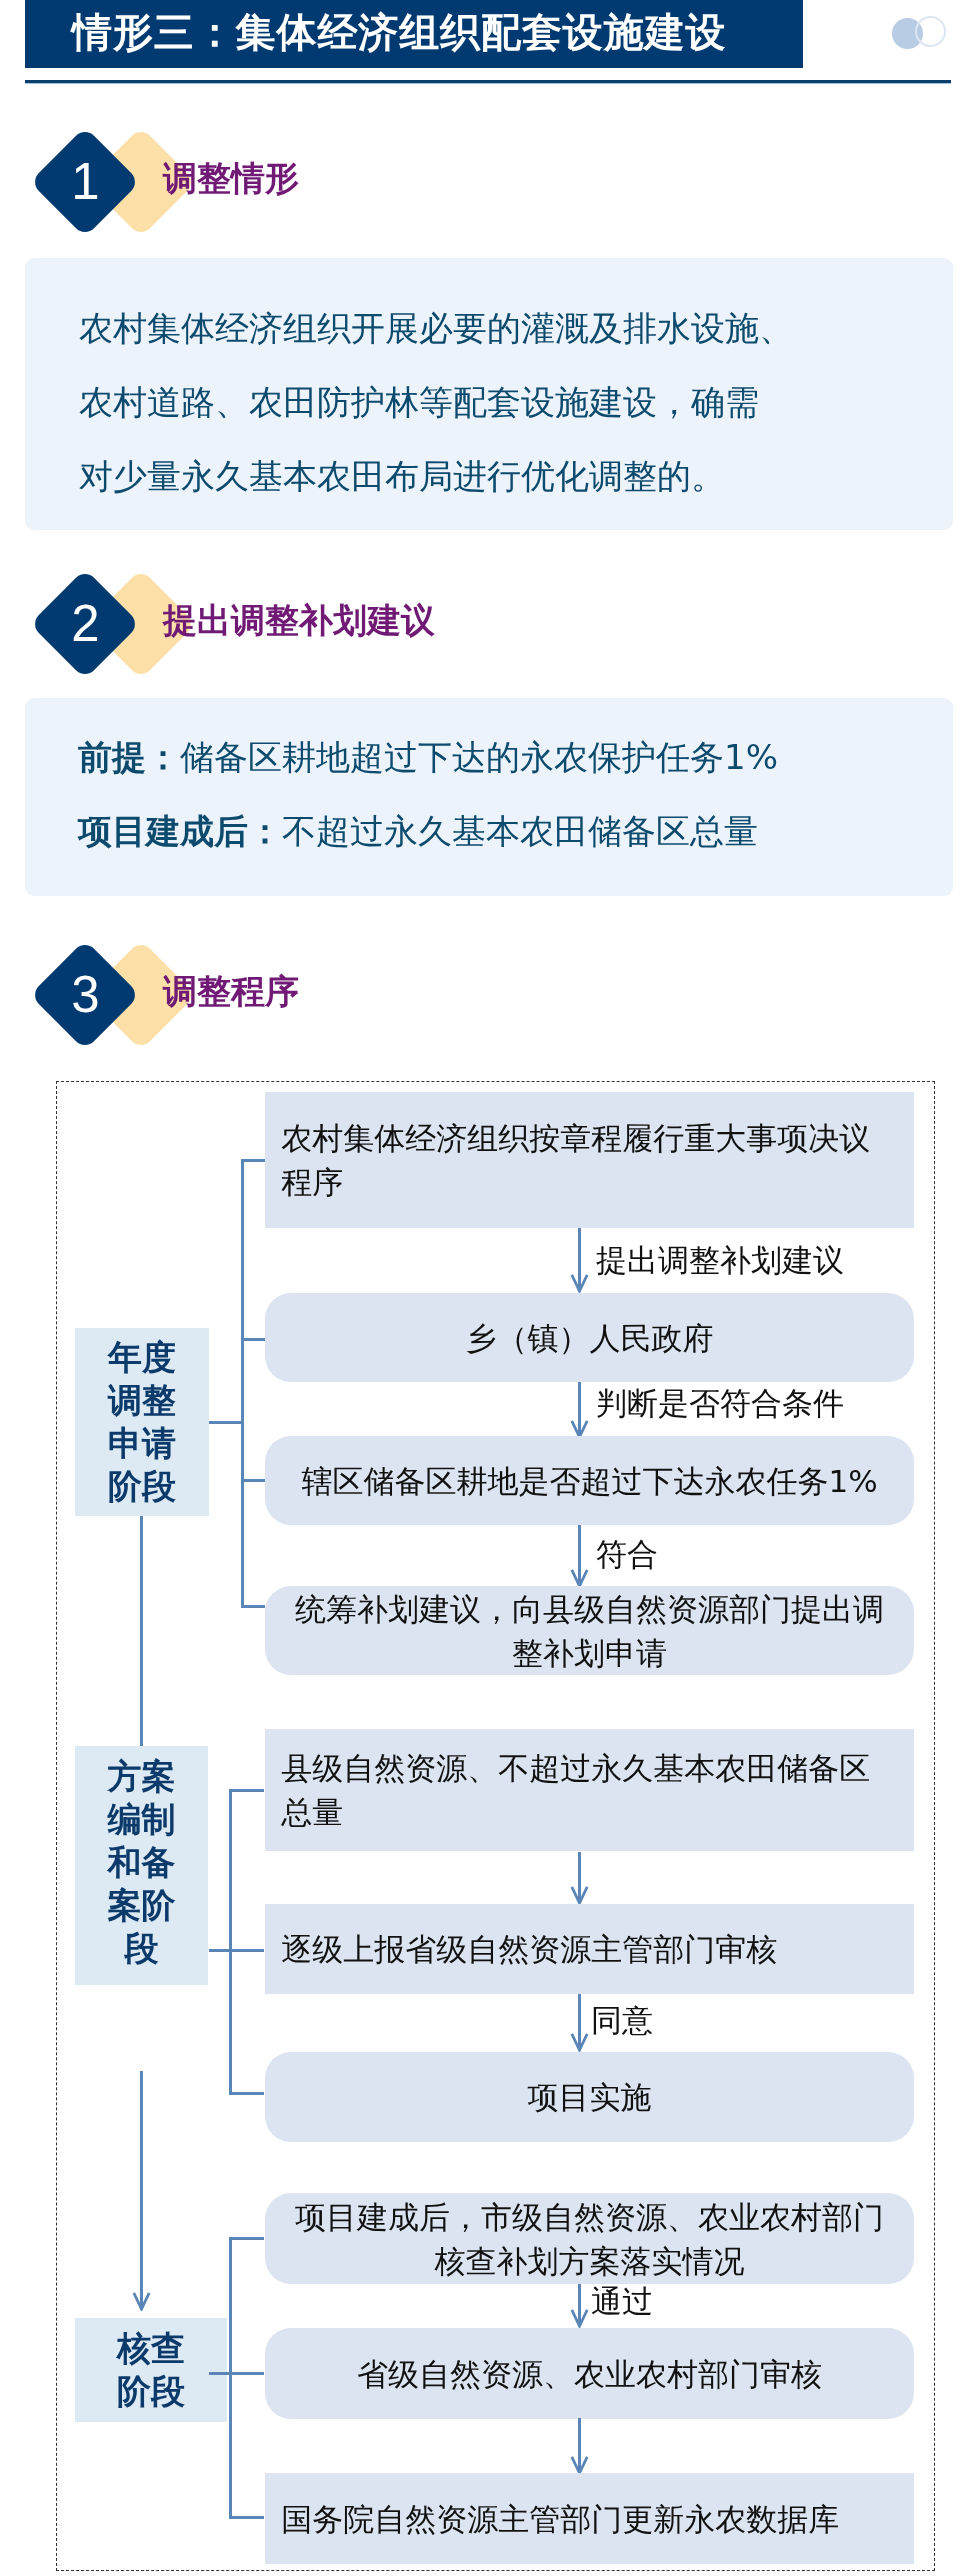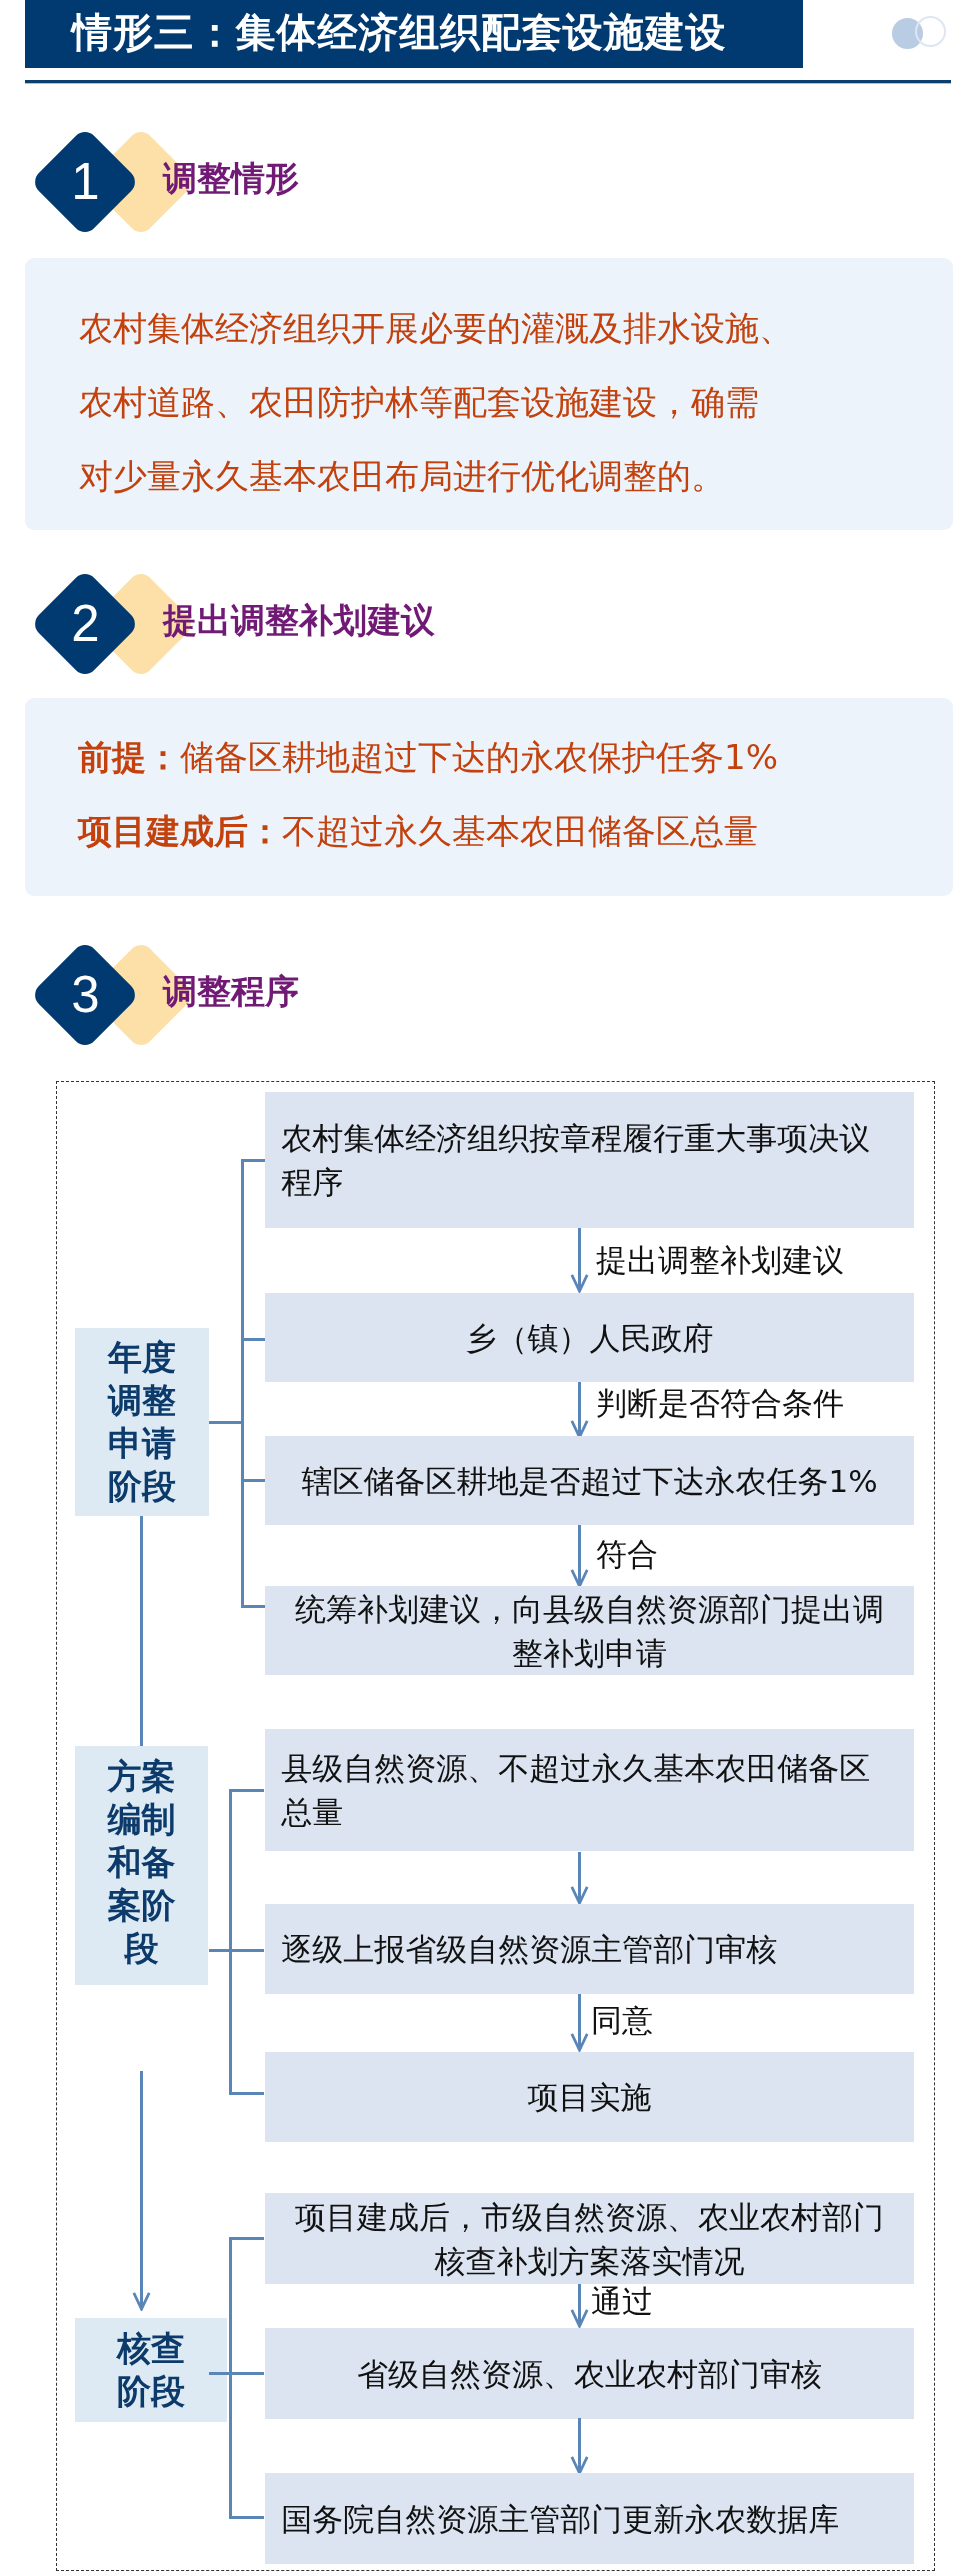--- a/index.html
+++ b/index.html
@@ -17,30 +17,30 @@
   .sec-head { left: 0; width: 979px; height: 127px; }
   .dia-back { position: absolute; width: 78px; height: 78px; background: #fde0a8;
               transform: rotate(45deg); border-radius: 12.7px; }
   .dia-front { position: absolute; width: 78px; height: 78px; background: #003a70;
                transform: rotate(45deg); border-radius: 12.7px; }
   .dia-num { position: absolute; width: 109px; height: 109px; color: #fff; font-size: 51px;
              text-align: center; line-height: 109px; font-family: "Liberation Sans", sans-serif; }
   .sec-title { position: absolute; color: #701a75; font-weight: bold; font-size: 34px; }
 
   .card { left: 25px; width: 928px; background: #edf3fb; border-radius: 9px; box-sizing: border-box; }
-  .card p { margin: 0; font-size: 34px; line-height: 74px; color: #c2410c; }
+  .card p { margin: 0; font-size: 34px; line-height: 74px; color: #0c4a6e; }
 
   .flow-frame { left: 56px; top: 1081px; width: 879px; height: 1490px;
                 border: 1.8px dashed #333; box-sizing: border-box; }
   .stage { background: #ddeaf3; color: #0b3a6b; font-weight: bold; font-size: 34px;
            text-align: center; line-height: 43px; box-sizing: border-box;
            display: flex; align-items: center; justify-content: center; }
   .step { left: 265px; width: 649px; background: #dbe4f0; font-size: 31px; line-height: 44px;
           box-sizing: border-box; padding: 0 16.3px; display: flex; align-items: center; color: #111; }
-  .step.center { justify-content: center; text-align: center; }
+  .step.center { justify-content: center; text-align: center; border-radius: 26px; }
   .line { background: #5a85b7; }
   .flow-label { font-size: 31px; color: #111; }
 </style>
 </head>
 <body>
 
 <div class="abs header-bar">
   <span>情形三：集体经济组织配套设施建设</span>
 </div>
 <div class="abs dot-a"></div>

